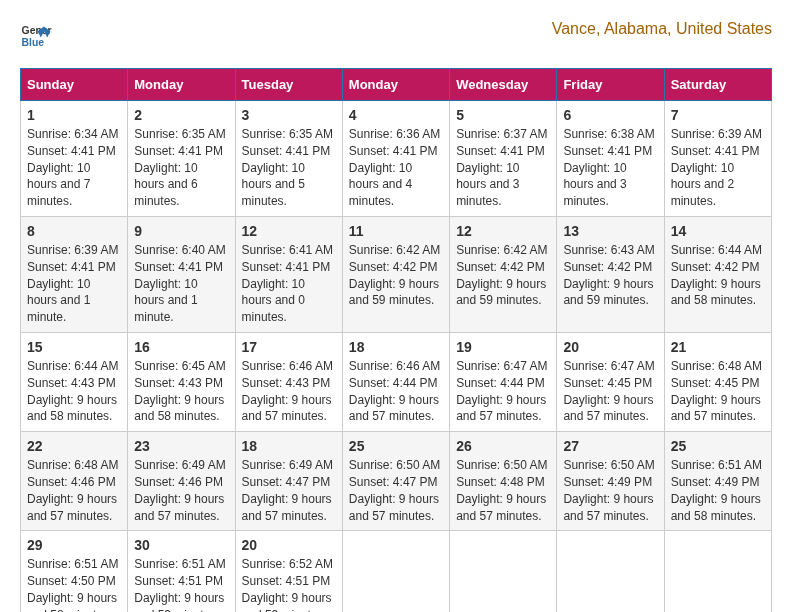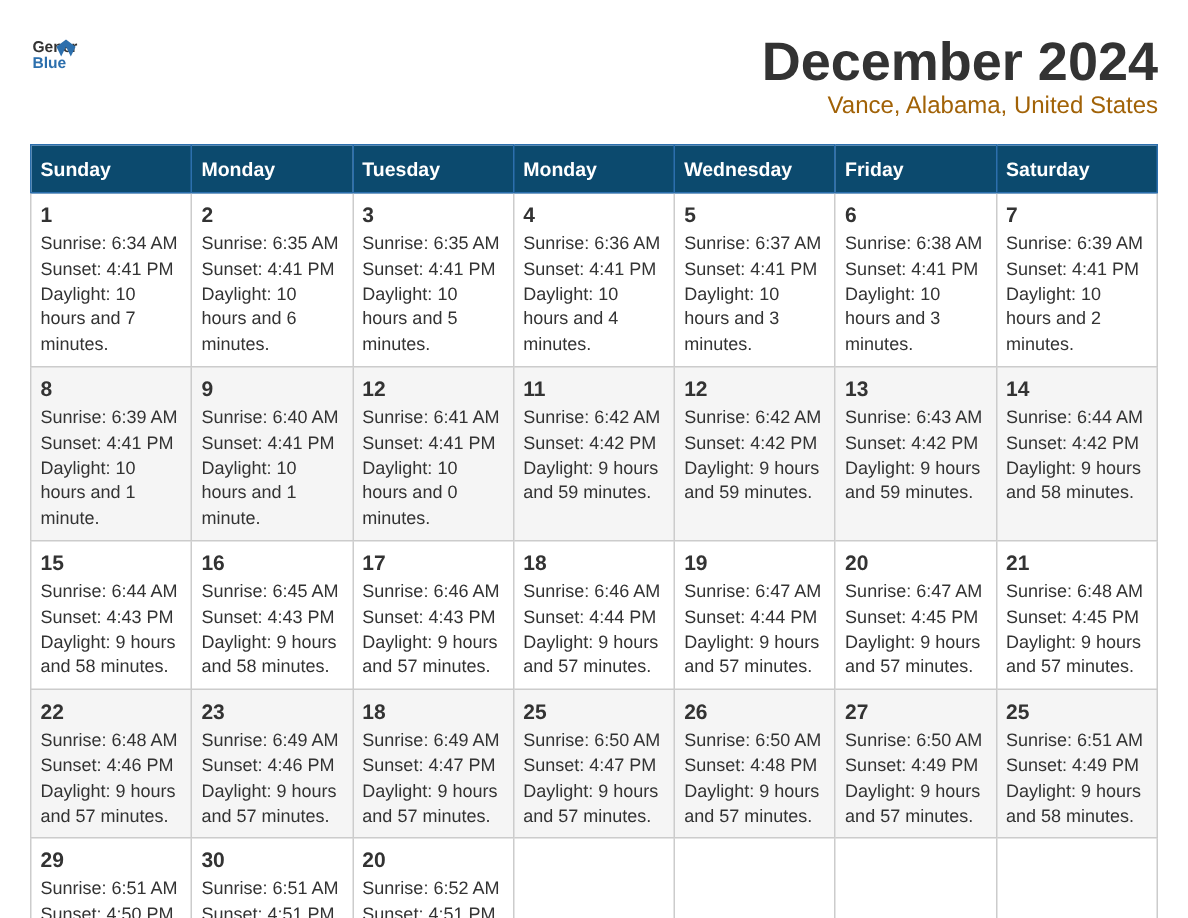--- a/index.html
+++ b/index.html
@@ -36,21 +36,21 @@
     .location-title {
       font-size: 16px;
       color: #a16207;
     }
     table {
       width: 100%;
       border-collapse: collapse;
       font-size: 11px;
     }
     thead tr th {
-      background-color: #0c4a6e;
+      background-color: #be185d;
       color: #fff;
       padding: 8px 6px;
       text-align: left;
       font-size: 13px;
       font-weight: bold;
       border: 1px solid #2c6fad;
     }
     tbody tr td {
       border: 1px solid #ccc;
       padding: 6px;
@@ -83,21 +83,20 @@
 
 <div class="header-area">
   <div class="logo">
     <svg class="logo-icon" viewBox="0 0 40 40" xmlns="http://www.w3.org/2000/svg">
       <text x="2" y="18" font-size="13" font-weight="bold" fill="#333" font-family="Arial">General</text>
       <text x="2" y="32" font-size="13" font-weight="bold" fill="#2c6fad" font-family="Arial">Blue</text>
       <polygon points="30,8 38,14 34,22 30,14 26,22 22,14" fill="#2c6fad"></polygon>
     </svg>
   </div>
   <div class="title-area">
-    <div class="month-title">December 2024</div>
     <div class="location-title">Vance, Alabama, United States</div>
   </div>
 </div>
 
 <table>
   <thead>
     <tr>
     <th>Sunday</th>
         <th>Monday</th>
         <th>Tuesday</th>

